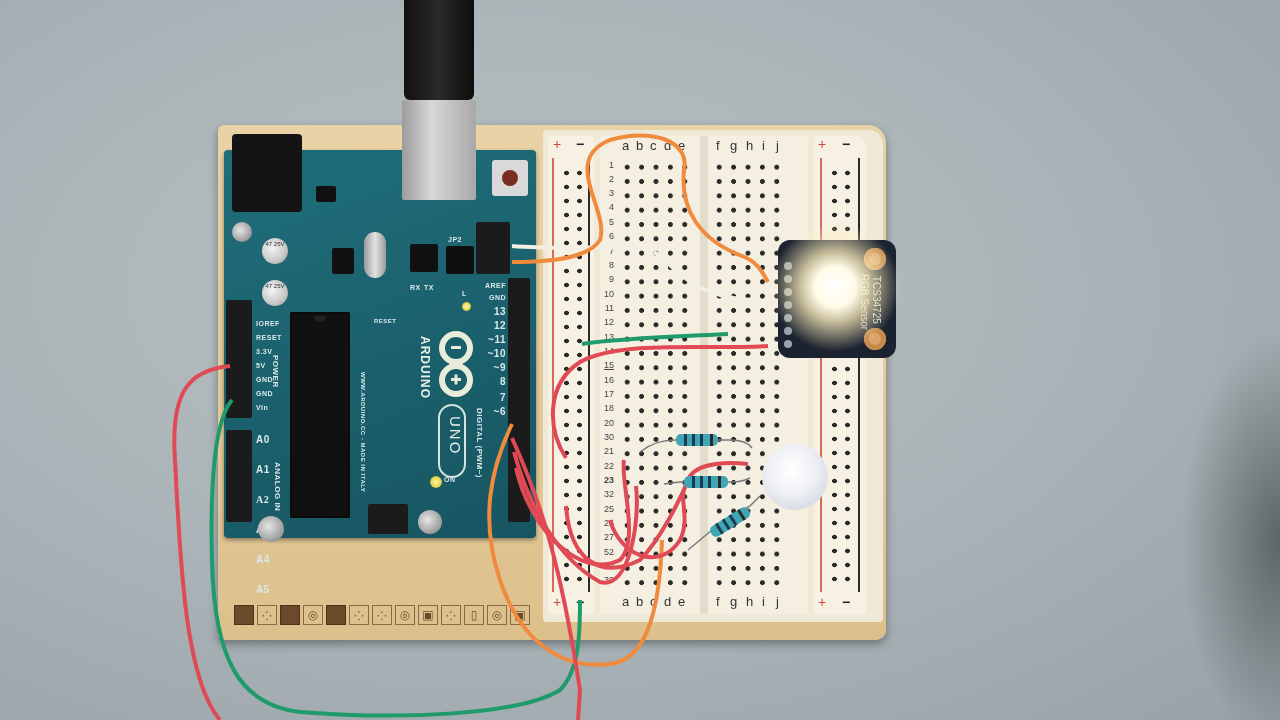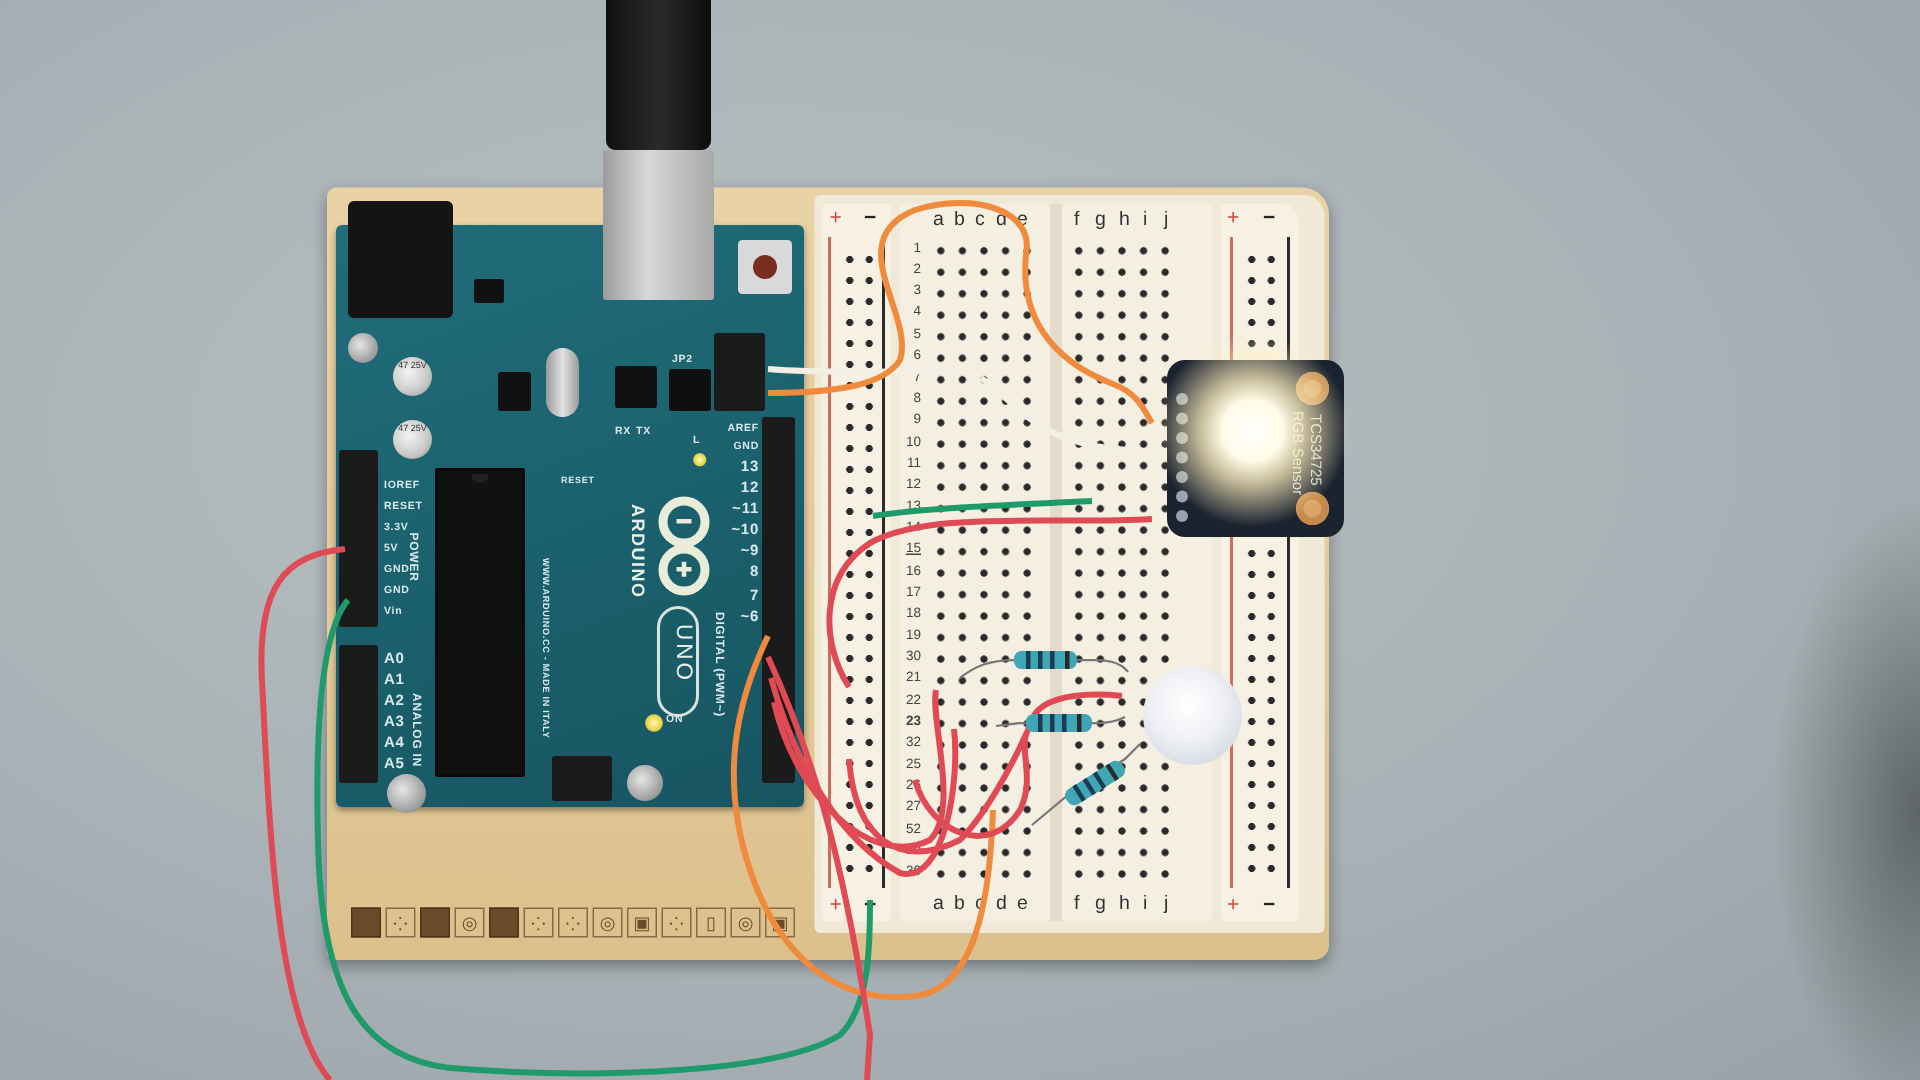--- a/index.html
+++ b/index.html
@@ -107,24 +107,24 @@
   <span class="pcb-text" style="font-size:7px;height:13px;">RESET</span>
   <span class="pcb-text" style="font-size:7px;height:13px;">3.3V</span>
   <span class="pcb-text" style="font-size:7px;height:13px;">5V</span>
   <span class="pcb-text" style="font-size:7px;height:13px;">GND</span>
   <span class="pcb-text" style="font-size:7px;height:13px;">GND</span>
   <span class="pcb-text" style="font-size:7px;height:13px;">Vin</span>
 </div>
 <div class="abs pcb-text" style="left:280px;top:355px;font-size:8px;transform:rotate(90deg);transform-origin:left top;">POWER</div>
 
 <div class="abs header" style="left:226px;top:430px;width:26px;height:92px;border-radius:2px;"></div>
-<div class="abs" style="left:256px;top:434px;display:flex;flex-direction:column;gap:0px;">
+<div class="abs" style="left:256px;top:434px;display:flex;flex-direction:column;gap:16px;">
   <span class="pcb-text" style="font-size:10px;height:14px;">A0</span>
   <span class="pcb-text" style="font-size:10px;height:14px;">A1</span>
-  <span class="pcb-text" style="font-size:10px;height:14px;">A2</span>
+  <span class="pcb-text" style="font-size:10px;height:14px;font-family:Liberation Serif, serif;">A2</span>
   <span class="pcb-text" style="font-size:10px;height:14px;">A3</span>
   <span class="pcb-text" style="font-size:10px;height:14px;">A4</span>
   <span class="pcb-text" style="font-size:10px;height:14px;">A5</span>
 </div>
 <div class="abs pcb-text" style="left:282px;top:462px;font-size:8px;transform:rotate(90deg);transform-origin:left top;">ANALOG IN</div>
 
 <div class="abs header" style="left:508px;top:278px;width:22px;height:244px;border-radius:2px;"></div>
 <div class="abs" style="left:478px;top:282px;display:flex;flex-direction:column;align-items:flex-end;width:28px;">
   <span class="pcb-text" style="font-size:7px;height:12px;">AREF</span>
   <span class="pcb-text" style="font-size:7px;height:12px;">GND</span>
@@ -202,21 +202,21 @@
   <span class="row-num" style="top:114px;">9</span>
   <span class="row-num" style="top:129px;">10</span>
   <span class="row-num" style="top:143px;">11</span>
   <span class="row-num" style="top:157px;">12</span>
   <span class="row-num" style="top:172px;">13</span>
   <span class="row-num" style="top:186px;">14</span>
   <span class="row-num" style="top:200px;text-decoration:underline;">15</span>
   <span class="row-num" style="top:215px;">16</span>
   <span class="row-num" style="top:229px;">17</span>
   <span class="row-num" style="top:243px;">18</span>
-  <span class="row-num" style="top:258px;">19</span>
+  <span class="row-num" style="top:258px;">20</span>
   <span class="row-num" style="top:272px;">30</span>
   <span class="row-num" style="top:286px;">21</span>
   <span class="row-num" style="top:301px;">22</span>
   <span class="row-num" style="top:315px;font-weight:bold;">23</span>
   <span class="row-num" style="top:329px;">32</span>
   <span class="row-num" style="top:344px;">25</span>
   <span class="row-num" style="top:358px;">26</span>
   <span class="row-num" style="top:372px;">27</span>
   <span class="row-num" style="top:387px;">52</span>
   <span class="row-num" style="top:401px;">29</span>

